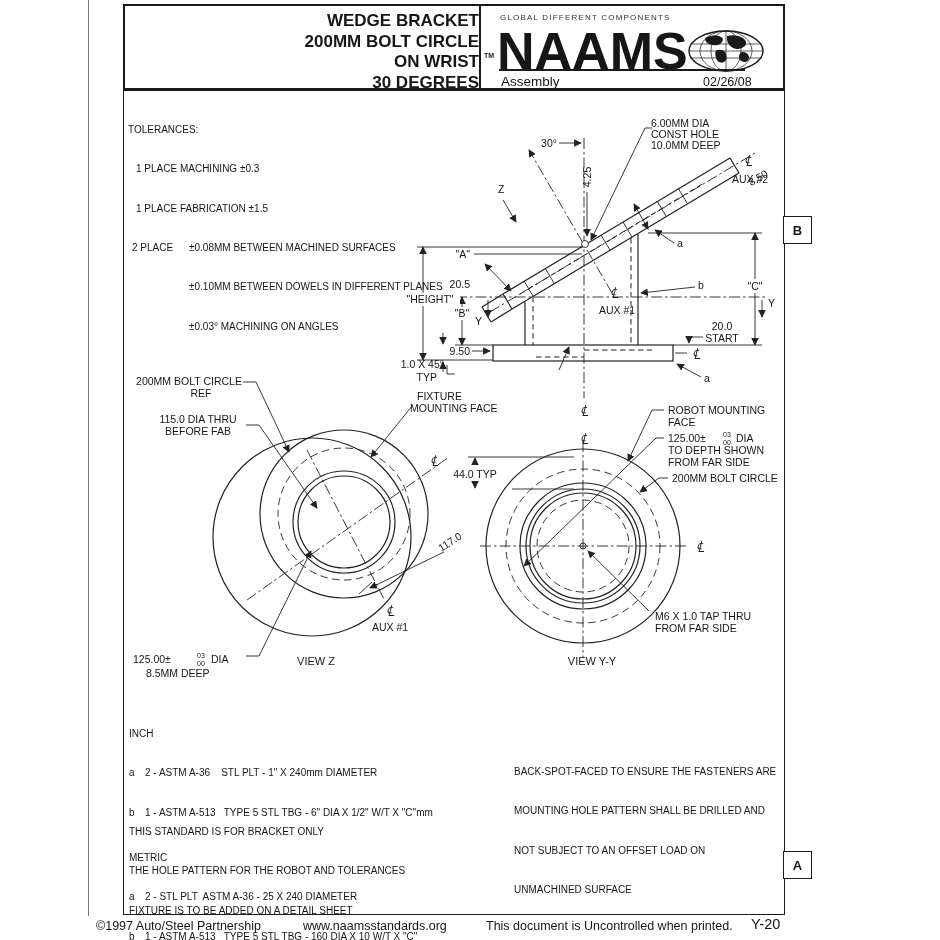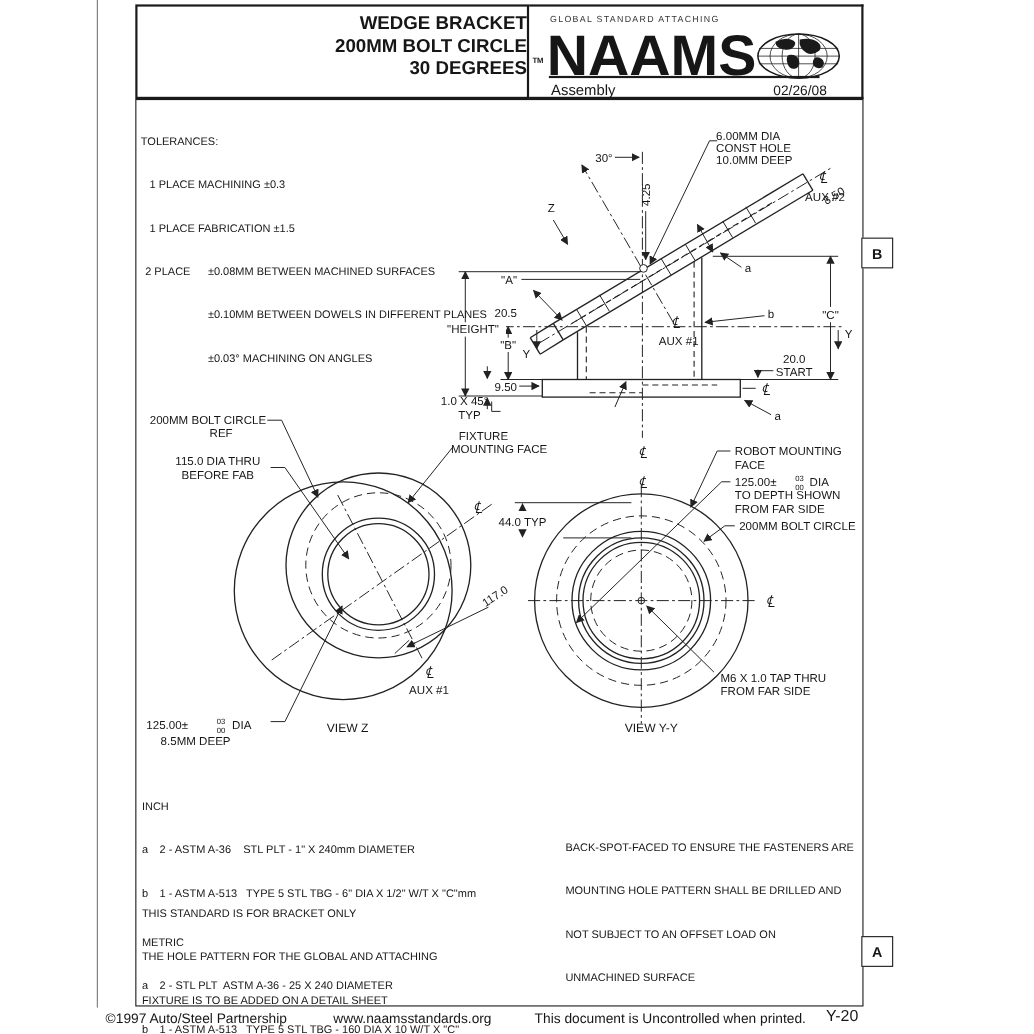--- a/index.html
+++ b/index.html
@@ -55,25 +55,26 @@
 </head>
 <body>
 
 <div id="page">
 
   <div class="abs" id="sheet-edge"></div>
 
   <div class="abs" id="title-box">
     <div>WEDGE BRACKET</div>
     <div>200MM BOLT CIRCLE</div>
+    <div>ON WRIST</div>
     <div>30 DEGREES</div>
   </div>
 
   <div class="abs" id="logo-box">
-    <div class="abs tagline">GLOBAL STANDARD ATTACHING</div>
+    <div class="abs tagline">GLOBAL DIFFERENT COMPONENTS</div>
     <div class="abs tm">TM</div>
     <div class="abs brandname">NAAMS</div>
     <svg class="abs" style="left:206px;top:24px" width="78" height="42" viewBox="0 0 78 42">
       <ellipse cx="39" cy="21" rx="37" ry="20" fill="none" stroke="#1a1a1a" stroke-width="1.4"></ellipse>
       <ellipse cx="39" cy="21" rx="26" ry="20" fill="none" stroke="#1a1a1a" stroke-width="0.7"></ellipse>
       <ellipse cx="39" cy="21" rx="15" ry="20" fill="none" stroke="#1a1a1a" stroke-width="0.7"></ellipse>
       <line x1="39" y1="1" x2="39" y2="41" stroke="#1a1a1a" stroke-width="0.7"></line>
       <line x1="3" y1="14" x2="75" y2="14" stroke="#1a1a1a" stroke-width="0.7"></line>
       <line x1="3" y1="28" x2="75" y2="28" stroke="#1a1a1a" stroke-width="0.7"></line>
       <line x1="2" y1="21" x2="76" y2="21" stroke="#1a1a1a" stroke-width="0.7"></line>
@@ -309,21 +310,21 @@
       <span>2 - STL PLT  ASTM A-36 - 25 X 240 DIAMETER</span>
     </div>
     <div class="row">
       <span class="id">b</span>
       <span>1 - ASTM A-513   TYPE 5 STL TBG - 160 DIA X 10 W/T X "C"</span>
     </div>
   </div>
 
   <div class="abs tb" id="remarks">
     <div>THIS STANDARD IS FOR BRACKET ONLY</div>
-    <div>THE HOLE PATTERN FOR THE GLOBAL AND ATTACHING</div>
+    <div>THE HOLE PATTERN FOR THE ROBOT AND TOLERANCES</div>
     <div>FIXTURE IS TO BE ADDED ON A DETAIL SHEET</div>
     
     
     
     
     
     
   </div>
 
   <div class="abs tb" id="notes">

